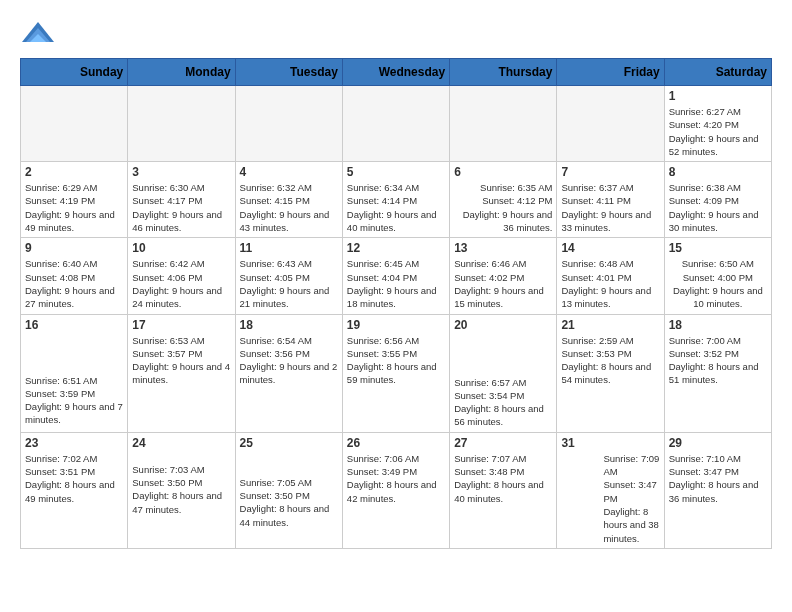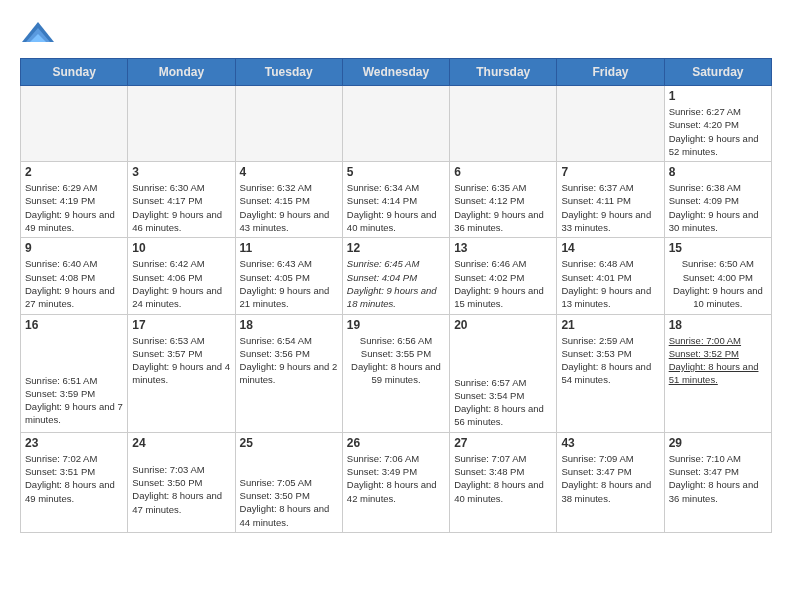--- a/index.html
+++ b/index.html
@@ -37,25 +37,25 @@
       font-size: 16px;
       color: #555;
     }
     .calendar {
       width: 100%;
       border-collapse: collapse;
       border: 1px solid #ccc;
     }
     .calendar th {
       background-color: #3a7abf;
-      color: #e5e5e5;
+      color: #000000;
       font-size: 12px;
       font-weight: bold;
       padding: 6px 4px;
-      text-align: center;
+      text-align: right;
       border: 1px solid #2a5a9f;
     }
     .calendar td {
       border: 1px solid #ccc;
       vertical-align: top;
       padding: 3px 4px;
       width: 107px;
       min-height: 70px;
       font-size: 10px;
       color: #333;
@@ -149,21 +149,21 @@
 Daylight: 9 hours and 43 minutes.</div>
         </td>
         <td>
           <span class="day-number">5</span>
           <div class="day-info" style="white-space: pre-line;">Sunrise: 6:34 AM
 Sunset: 4:14 PM
 Daylight: 9 hours and 40 minutes.</div>
         </td>
         <td>
           <span class="day-number">6</span>
-          <div class="day-info" style="white-space: pre-line;">Sunrise: 6:35 AM
+          <div class="day-info" style="white-space: pre-line; text-align: right;">Sunrise: 6:35 AM
 Sunset: 4:12 PM
 Daylight: 9 hours and 36 minutes.</div>
         </td>
         <td>
           <span class="day-number">7</span>
           <div class="day-info" style="white-space: pre-line;">Sunrise: 6:37 AM
 Sunset: 4:11 PM
 Daylight: 9 hours and 33 minutes.</div>
         </td>
         <td>
@@ -187,21 +187,21 @@
 Daylight: 9 hours and 24 minutes.</div>
         </td>
         <td>
           <span class="day-number">11</span>
           <div class="day-info" style="white-space: pre-line;">Sunrise: 6:43 AM
 Sunset: 4:05 PM
 Daylight: 9 hours and 21 minutes.</div>
         </td>
         <td>
           <span class="day-number">12</span>
-          <div class="day-info" style="white-space: pre-line; font-style: italic;">Sunrise: 6:45 AM
+          <div class="day-info" style="white-space: pre-line;">Sunrise: 6:45 AM
 Sunset: 4:04 PM
 Daylight: 9 hours and 18 minutes.</div>
         </td>
         <td>
           <span class="day-number">13</span>
           <div class="day-info" style="white-space: pre-line;">Sunrise: 6:46 AM
 Sunset: 4:02 PM
 Daylight: 9 hours and 15 minutes.</div>
         </td>
         <td>
@@ -231,39 +231,39 @@
 Daylight: 9 hours and 4 minutes.</div>
         </td>
         <td>
           <span class="day-number">18</span>
           <div class="day-info" style="white-space: pre-line;">Sunrise: 6:54 AM
 Sunset: 3:56 PM
 Daylight: 9 hours and 2 minutes.</div>
         </td>
         <td>
           <span class="day-number">19</span>
-          <div class="day-info" style="white-space: pre-line; text-align: center;">Sunrise: 6:56 AM
+          <div class="day-info" style="white-space: pre-line;">Sunrise: 6:56 AM
 Sunset: 3:55 PM
 Daylight: 8 hours and 59 minutes.</div>
         </td>
         <td>
           <span class="day-number">20</span>
           <div class="day-info" style="white-space: pre-line; margin-top: 44px;">Sunrise: 6:57 AM
 Sunset: 3:54 PM
 Daylight: 8 hours and 56 minutes.</div>
         </td>
         <td>
           <span class="day-number">21</span>
           <div class="day-info" style="white-space: pre-line;">Sunrise: 2:59 AM
 Sunset: 3:53 PM
 Daylight: 8 hours and 54 minutes.</div>
         </td>
         <td>
           <span class="day-number">18</span>
-          <div class="day-info" style="white-space: pre-line; text-decoration: underline;">Sunrise: 7:00 AM
+          <div class="day-info" style="white-space: pre-line;">Sunrise: 7:00 AM
 Sunset: 3:52 PM
 Daylight: 8 hours and 51 minutes.</div>
         </td>
       </tr>
       <tr>
         <td>
           <span class="day-number">23</span>
           <div class="day-info" style="white-space: pre-line;">Sunrise: 7:02 AM
 Sunset: 3:51 PM
 Daylight: 8 hours and 49 minutes.</div>
@@ -286,22 +286,22 @@
 Sunset: 3:49 PM
 Daylight: 8 hours and 42 minutes.</div>
         </td>
         <td>
           <span class="day-number">27</span>
           <div class="day-info" style="white-space: pre-line;">Sunrise: 7:07 AM
 Sunset: 3:48 PM
 Daylight: 8 hours and 40 minutes.</div>
         </td>
         <td>
-          <span class="day-number">43</span>
-          <div class="day-info" style="white-space: pre-line;">Sunrise: 7:09 AM
+          <span class="day-number">31</span>
+          <div class="day-info" style="white-space: pre-line; margin-left: 42px;">Sunrise: 7:09 AM
 Sunset: 3:47 PM
 Daylight: 8 hours and 38 minutes.</div>
         </td>
         <td>
           <span class="day-number">29</span>
           <div class="day-info" style="white-space: pre-line;">Sunrise: 7:10 AM
 Sunset: 3:47 PM
 Daylight: 8 hours and 36 minutes.</div>
         </td>
       </tr>

